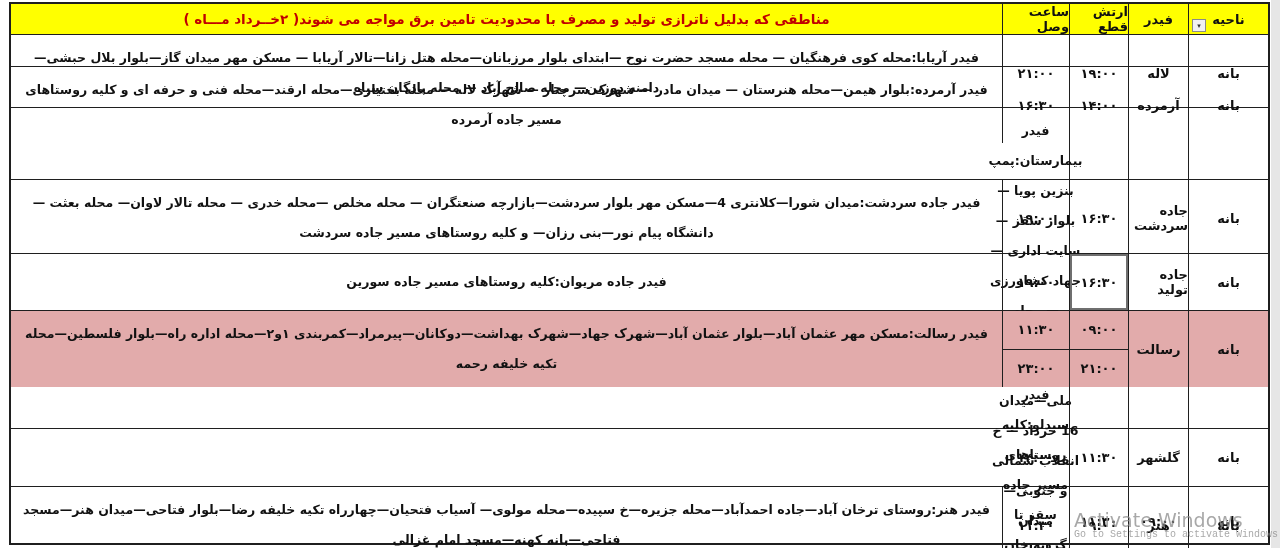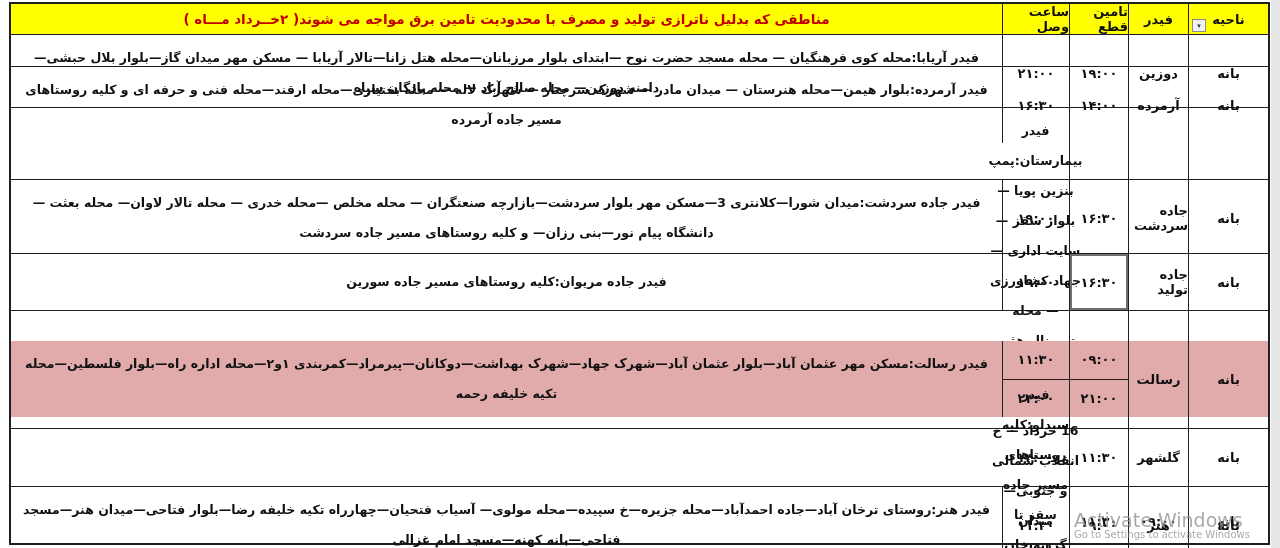--- a/index.html
+++ b/index.html
@@ -65,56 +65,56 @@
     font-size:13px;font-weight:bold;text-align:center;
   }
   .slot + .slot{border-top:1px solid var(--grid,#161616);}
   .slot.selected{box-shadow:inset 0 0 0 2px var(--sel,#6f6f6f);}
   .desc{
     text-align:center;
     padding:8px 12px;
     font-size:12.5px;
     line-height:30px;
   }
-  .row.highlight .cell{background:var(--hl,#e2abab);margin-top:30px;}
+  .row.highlight .cell{background:var(--hl,#e2abab);}
   #watermark{
     position:absolute;left:1074px;top:511px;
     direction:ltr;text-align:left;
     color:var(--wm,#8c8c8c);opacity:.75;
     pointer-events:none;
   }
   #watermark .wm1{font-size:19px;line-height:18px;}
-  #watermark .wm2{font-size:10px;line-height:12px;}
+  #watermark .wm2{font-size:10px;line-height:12px;font-family:Liberation Mono, monospace;}
 </style>
 </head>
 <body>
 
 <div id="edge-strip"></div>
 
 <div id="sheet">
   <div class="row header">
     <div class="cell">
       <span>ناحیه</span>
       <span class="filterbox">▾</span>
     </div>
     <div class="cell">
       <span>فیدر</span>
     </div>
     <div class="cell">
-      <span>تامین قطع</span>
+      <span>ارتش قطع</span>
     </div>
     <div class="cell">
       <span>ساعت وصل</span>
     </div>
     <div class="cell title-cell">مناطقی که بدلیل ناترازی تولید و مصرف با محدودیت تامین برق مواجه می شوند( ۲خــرداد مـــاه )</div>
   </div>
 
 <div class="row" style="height: 32px;">
       <div class="cell">بانه</div>
-      <div class="cell">دوزین</div>
+      <div class="cell">لاله</div>
       <div class="cell timecol">
         <div class="slot">۱۹:۰۰</div>
       </div>
       <div class="cell timecol">
         <div class="slot">۲۱:۰۰</div>
       </div>
       <div class="cell desc">فیدر آریابا:محله کوی فرهنگیان — محله مسجد حضرت نوح —ابتدای بلوار مرزبانان—محله هتل زانا—تالار آریابا — مسکن مهر میدان گاز—بلوار بلال حبشی— دامنه دوزین— محله صالح آباد — محله پادگان سپاه</div>
     </div>
     <div class="row" style="height: 41px;">
       <div class="cell">بانه</div>
@@ -139,21 +139,21 @@
     </div>
     <div class="row" style="height: 74px;">
       <div class="cell">بانه</div>
       <div class="cell">جاده سردشت</div>
       <div class="cell timecol">
         <div class="slot">۱۶:۳۰</div>
       </div>
       <div class="cell timecol">
         <div class="slot">۱۹:۰۰</div>
       </div>
-      <div class="cell desc">فیدر جاده سردشت:میدان شورا—کلانتری 3—مسکن مهر بلوار سردشت—بازارچه صنعتگران — محله مخلص —محله خدری — محله تالار لاوان— محله بعثت — دانشگاه پیام نور—بنی رزان— و کلیه روستاهای مسیر جاده سردشت</div>
+      <div class="cell desc">فیدر جاده سردشت:میدان شورا—کلانتری 4—مسکن مهر بلوار سردشت—بازارچه صنعتگران — محله مخلص —محله خدری — محله تالار لاوان— محله بعثت — دانشگاه پیام نور—بنی رزان— و کلیه روستاهای مسیر جاده سردشت</div>
     </div>
     <div class="row" style="height: 57px;">
       <div class="cell">بانه</div>
       <div class="cell">جاده تولید</div>
       <div class="cell timecol">
         <div class="slot selected">۱۶:۳۰</div>
       </div>
       <div class="cell timecol">
         <div class="slot">۱۹:۰۰</div>
       </div>

